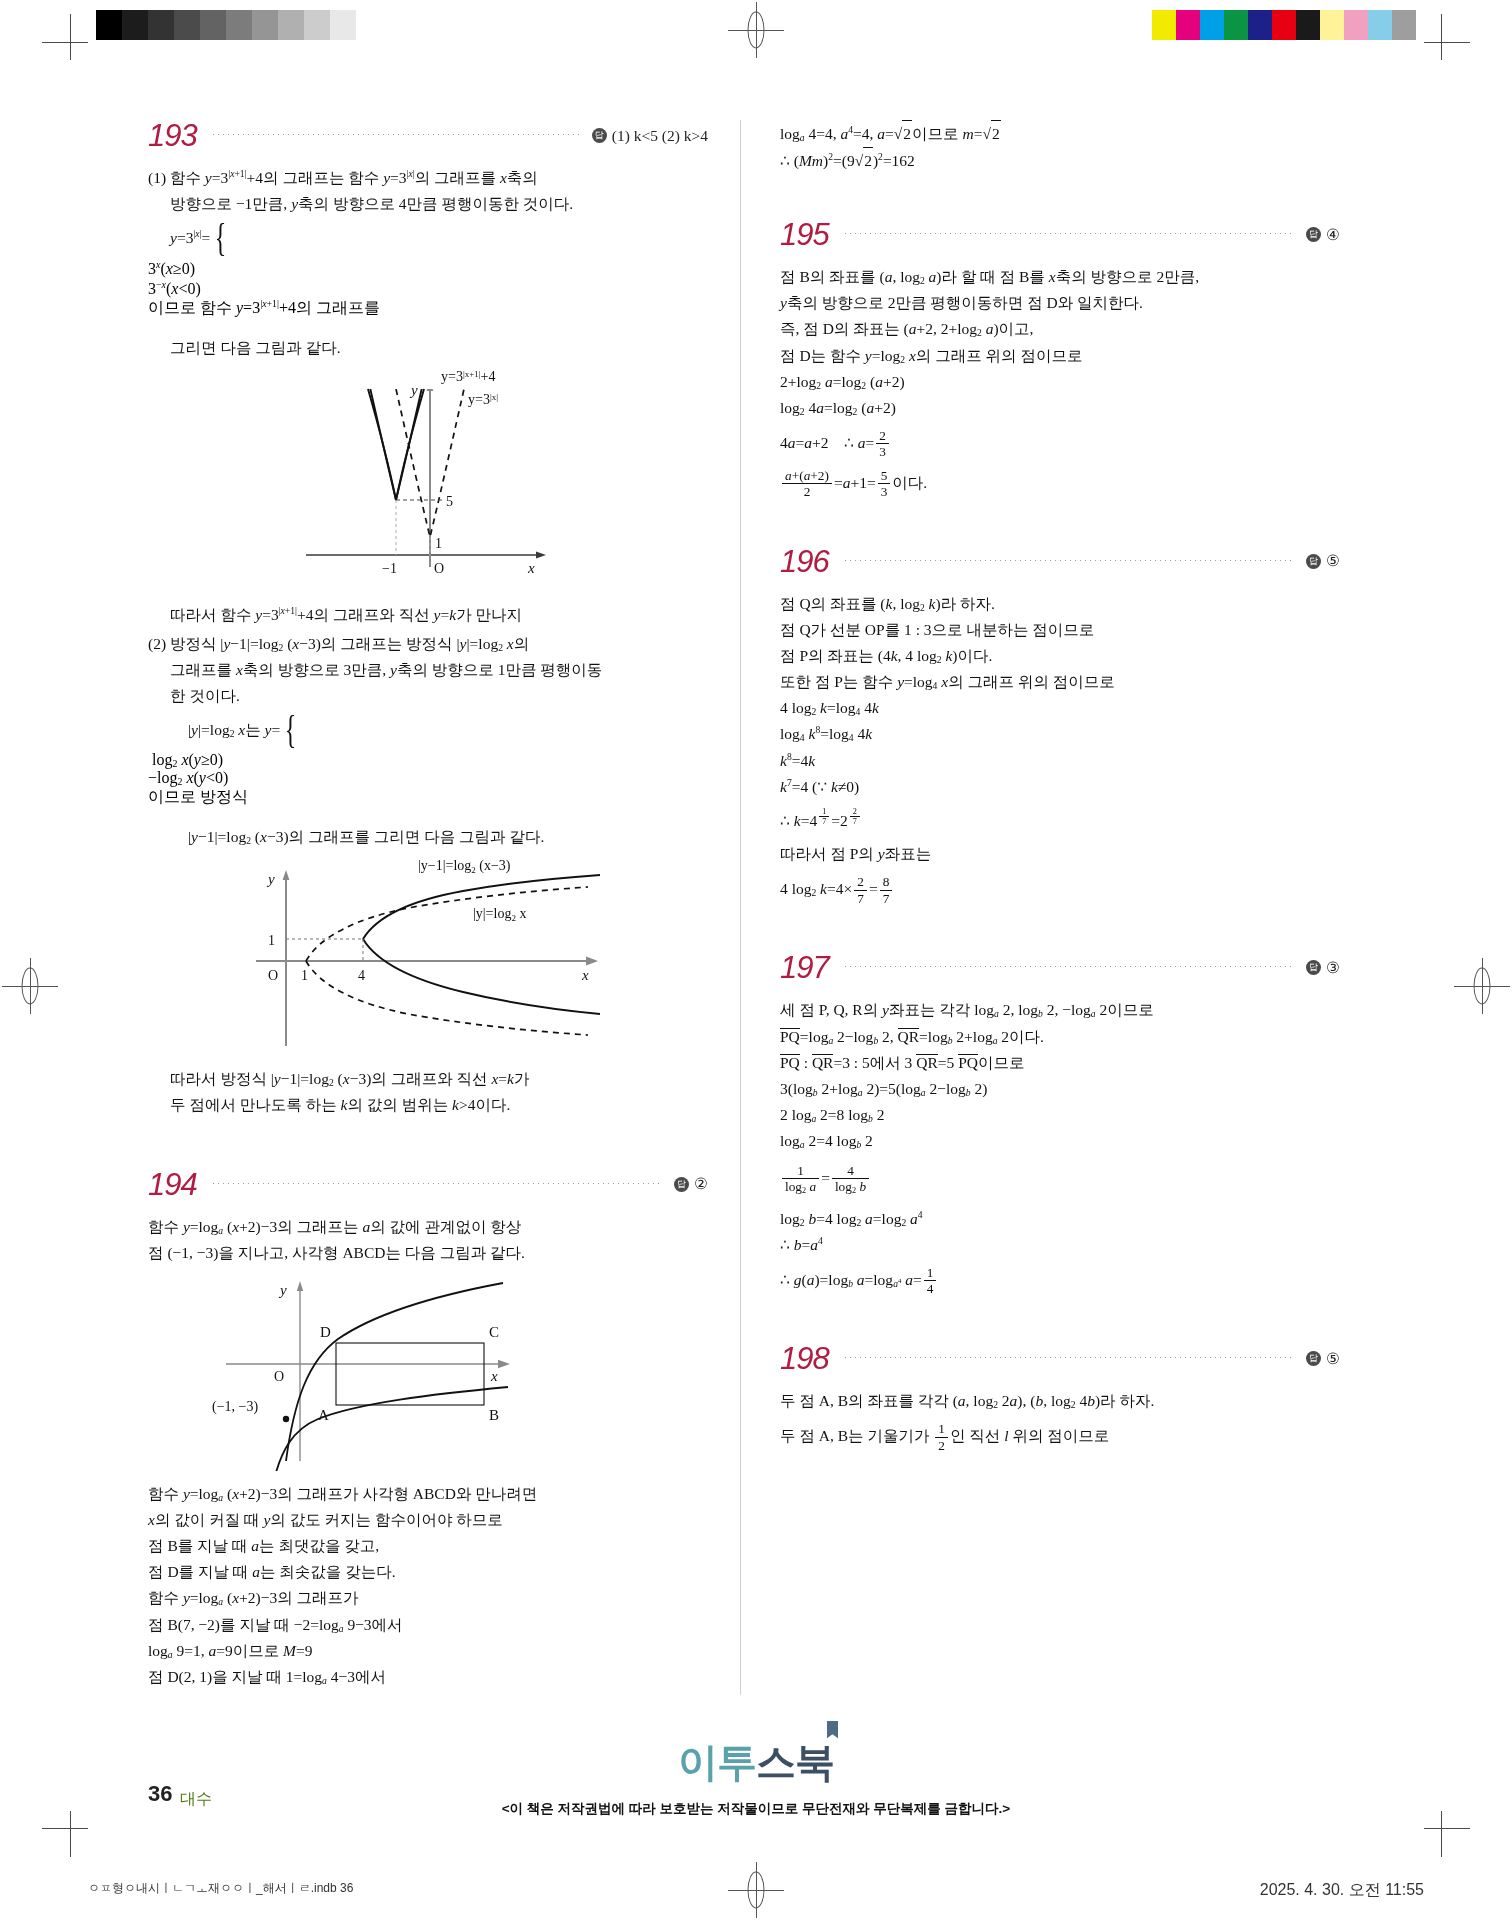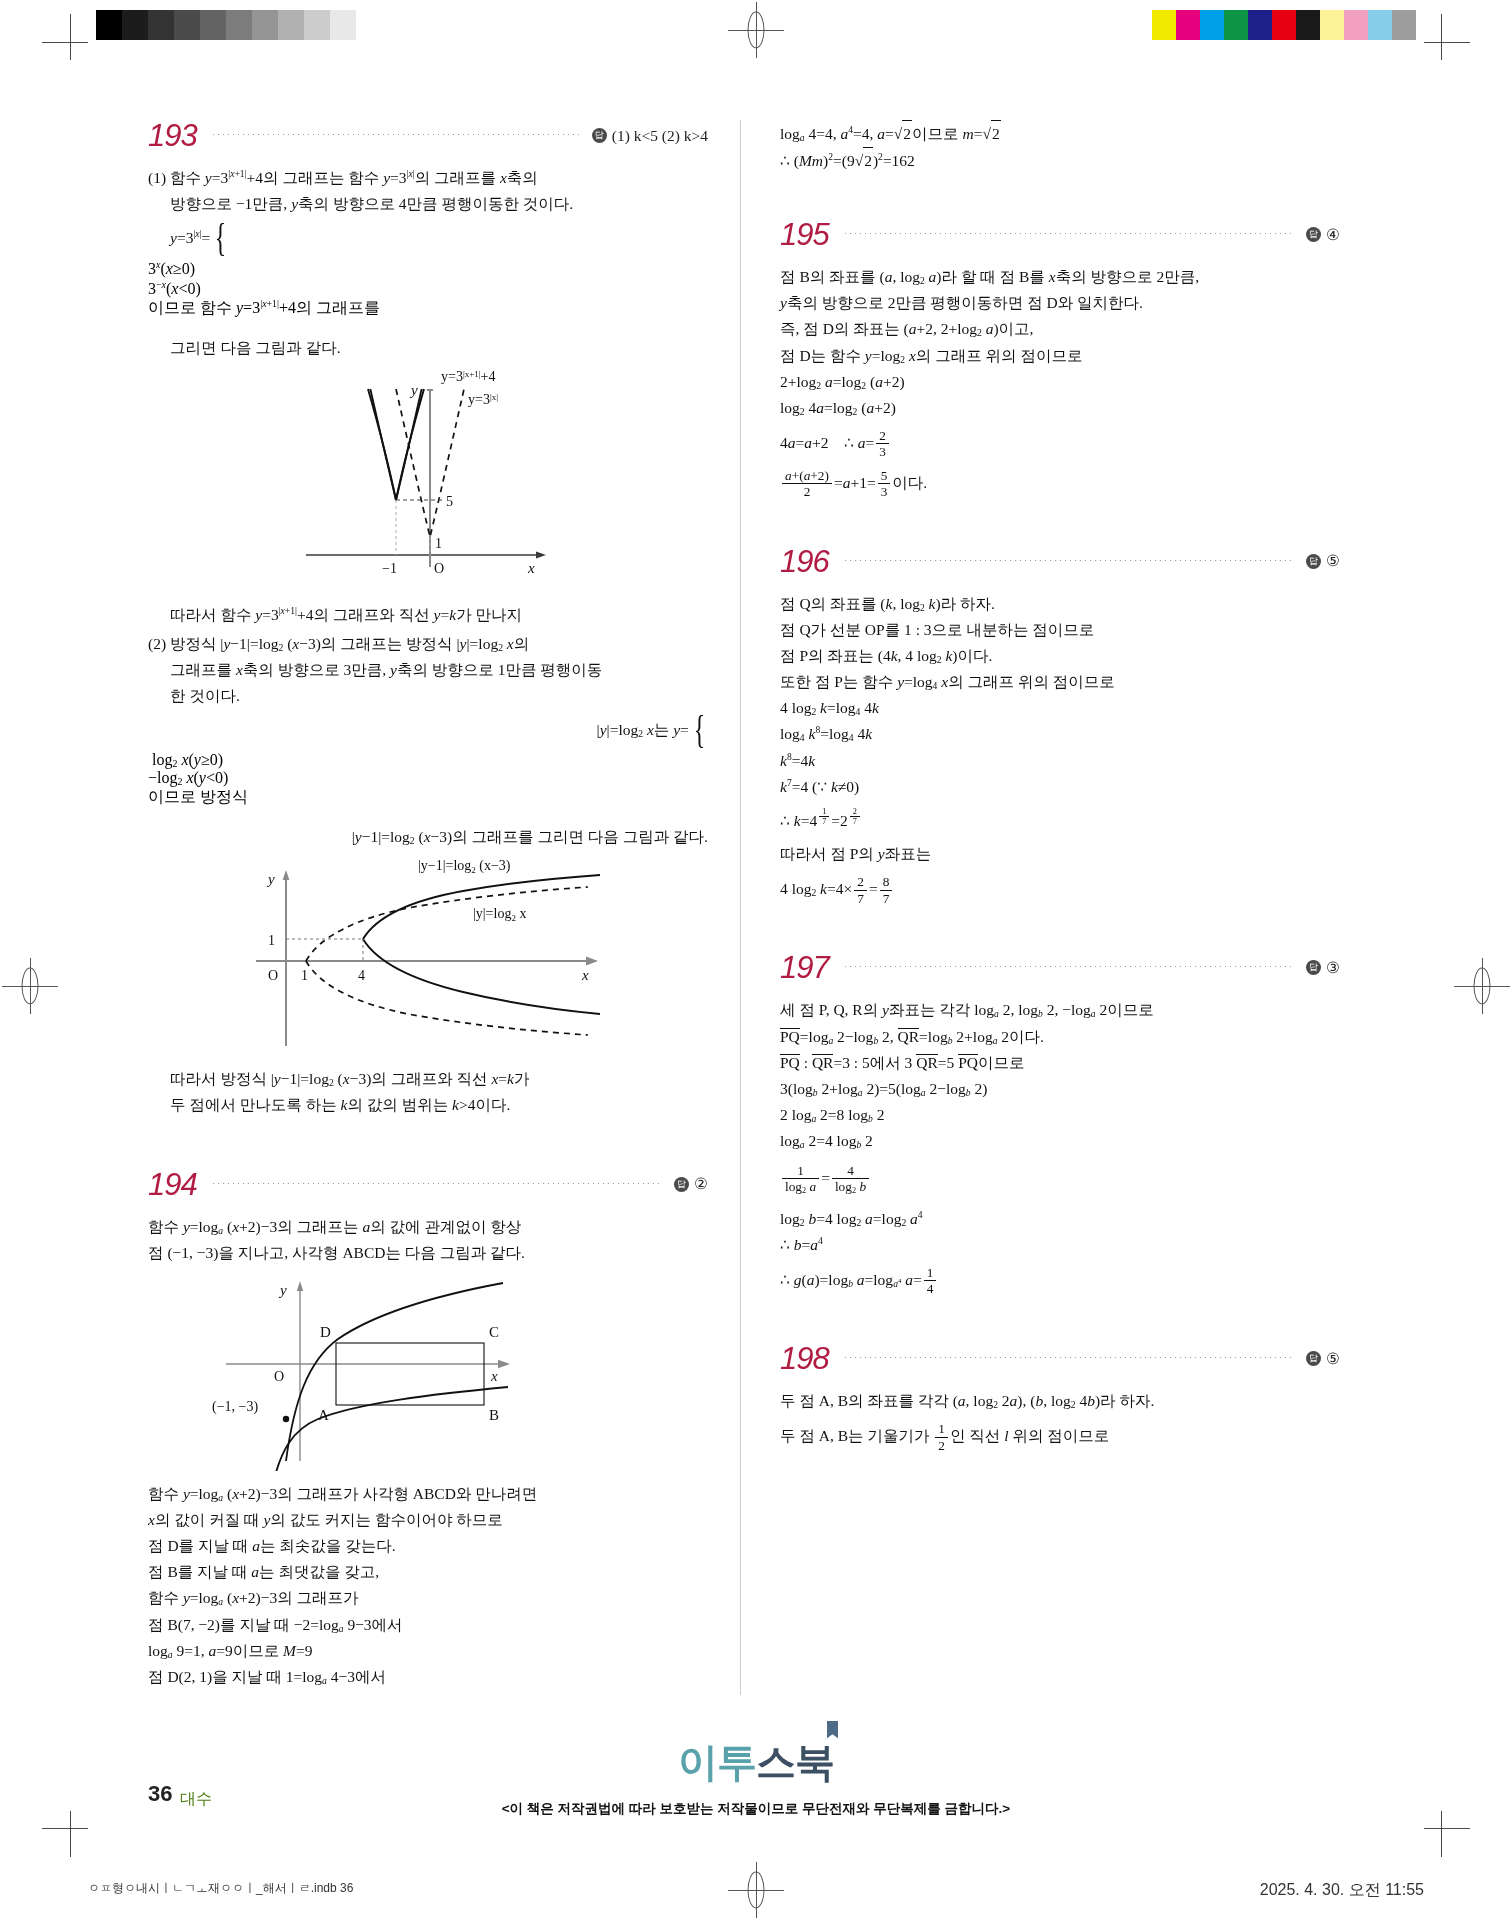--- a/index.html
+++ b/index.html
@@ -69,21 +69,21 @@
     font-family:"Liberation Sans", sans-serif;
   }
   .ans-text { font-size:15.5px; }
 
   
   .ln {
     font-size:15.5px; line-height:1.62; color:#111;
     margin:0 0 1px 0; white-space:nowrap;
   }
   .indent1 { padding-left:22px; }
-  .indent2 { padding-left:40px;text-align:right; }
+  .indent2 { padding-left:40px; }
 
   i.m, em.m { font-style:italic; font-family:"Liberation Serif", serif; }
 
   sup.s { font-size:0.62em; vertical-align:super; }
   sub.s { font-size:0.62em; vertical-align:-0.22em; }
 
   .ovl { border-top:1px solid #111; padding-top:0px; display:inline-block; line-height:1.05;}
 
   
   .frac { display:inline-block; vertical-align:-0.55em; text-align:center; margin:0 2px; }
@@ -392,24 +392,24 @@
         </svg>
       </div>
 
       <p class="ln">
         함수 <i class="m">y</i>=log<sub class="s"><i class="m">a</i></sub> (<i class="m">x</i>+2)−3의 그래프가 사각형 ABCD와 만나려면
       </p>
       <p class="ln">
         <i class="m">x</i>의 값이 커질 때 <i class="m">y</i>의 값도 커지는 함수이어야 하므로
       </p>
       <p class="ln">
+        점 B를 지날 때 <i class="m">a</i>는 최댓값을 갖고,
+      </p>
+      <p class="ln">
         점 D를 지날 때 <i class="m">a</i>는 최솟값을 갖는다.
-      </p>
-      <p class="ln">
-        점 B를 지날 때 <i class="m">a</i>는 최댓값을 갖고,
       </p>
       <p class="ln">
         함수 <i class="m">y</i>=log<sub class="s"><i class="m">a</i></sub> (<i class="m">x</i>+2)−3의 그래프가
       </p>
       <p class="ln">
         점 B(7, −2)를 지날 때 −2=log<sub class="s"><i class="m">a</i></sub> 9−3에서
       </p>
       <p class="ln">
         log<sub class="s"><i class="m">a</i></sub> 9=1, <i class="m">a</i>=9이므로 <i class="m">M</i>=9
       </p>

